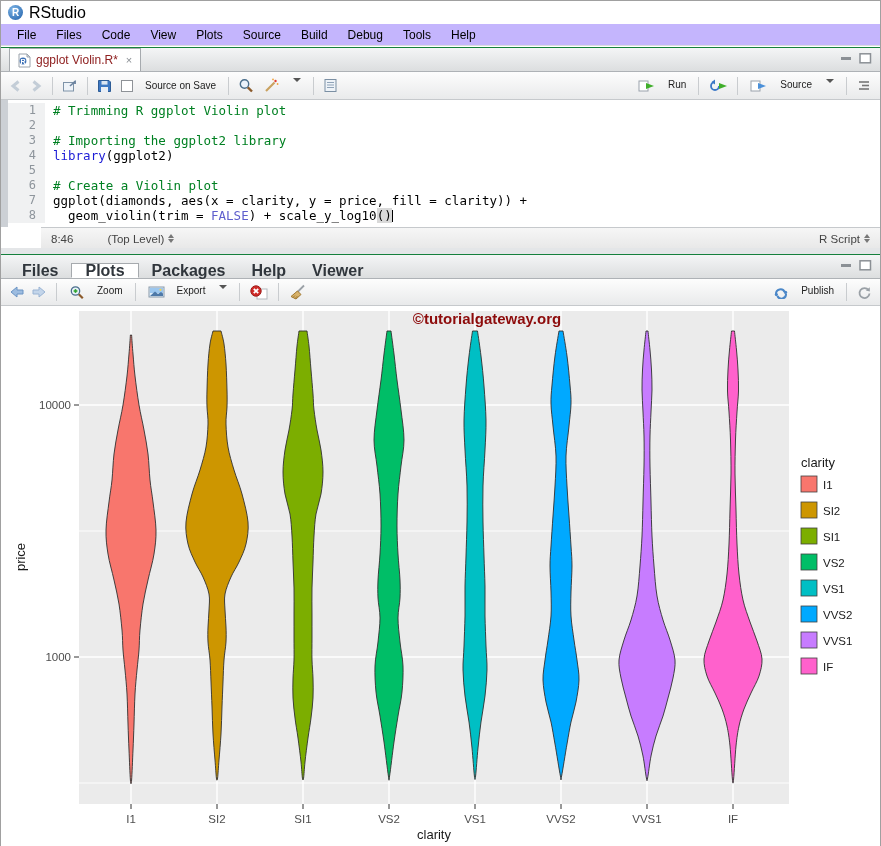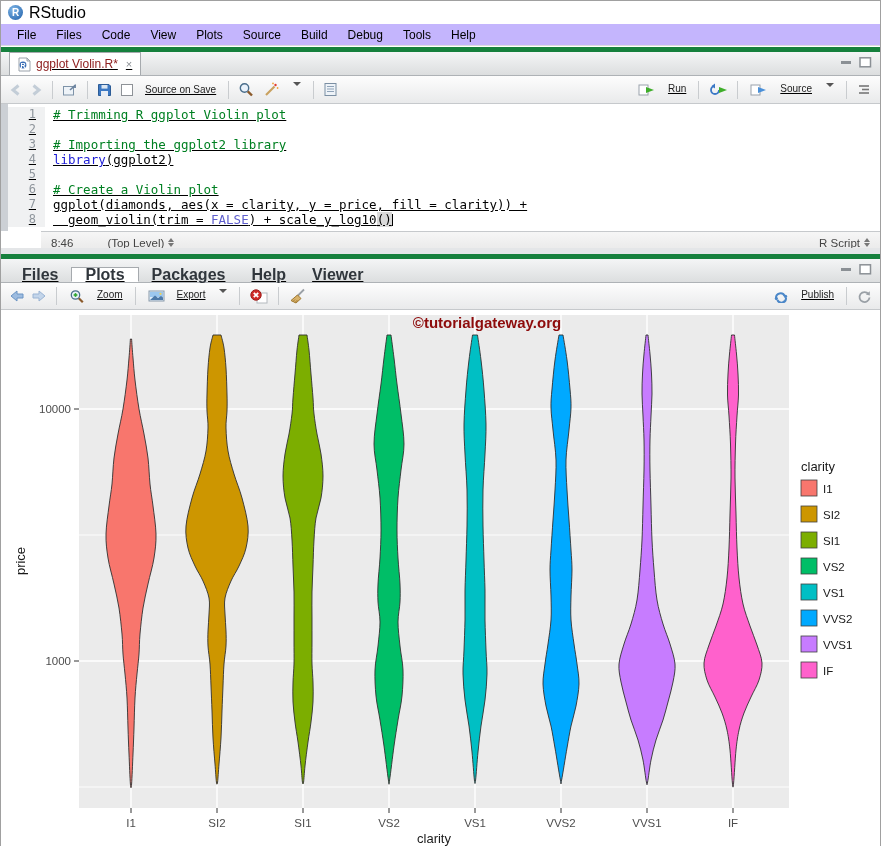--- a/index.html
+++ b/index.html
@@ -8,21 +8,21 @@
   .window { position:absolute; inset:0; border:1px solid #a0a0a0; background:#fff; }
 
   
   .titlebar { position:absolute; left:0; top:0; width:100%; height:23px; background:#fff; display:flex; align-items:center; padding-left:7px; }
   .r-logo { width:15px; height:15px; border-radius:50%; background:radial-gradient(circle at 35% 30%, #7db4e6, #1f5fa8); color:#fff; font-size:10px; font-weight:bold; display:flex; align-items:center; justify-content:center; margin-right:6px; }
   .title-text { font-size:16px; color:#000; }
   .menubar { position:absolute; left:0; top:23px; width:100%; height:22px; background:#c4b5fd; display:flex; align-items:center; padding-left:6px; border-bottom:1px solid #d9dce0; }
   .menu-item { font-size:12px; color:#000; padding:3px 10px; cursor:default; }
 
   
-  .pane { position:absolute; left:0; width:100%; background:#fff; border-top:5px solid #15803d;text-decoration:underline; }
+  .pane { position:absolute; left:0; width:100%; background:#fff; border-top:1px solid #15803d; }
   .editor-pane { top:46px; height:201px; }
   .plots-pane { top:253px; height:593px; }
   .divider { position:absolute; left:0; top:247px; width:100%; height:6px; background:#e4e6e8; }
 
   .tabbar { position:relative; height:24px; background:linear-gradient(#f4f5f6,#dcdedf); border-bottom:1px solid #aeb2b6; display:flex; align-items:flex-end; padding-left:8px; }
   .minmax { position:absolute; right:8px; top:5px; display:flex; gap:6px; }
   .minmax svg { display:block; }
 
   .etab { height:23px; background:#fff; border:1px solid #a6aaae; border-bottom:none; display:flex; align-items:center; padding:0 8px; gap:5px; }
   .etab-label { font-size:12px; color:#8f2020; }

